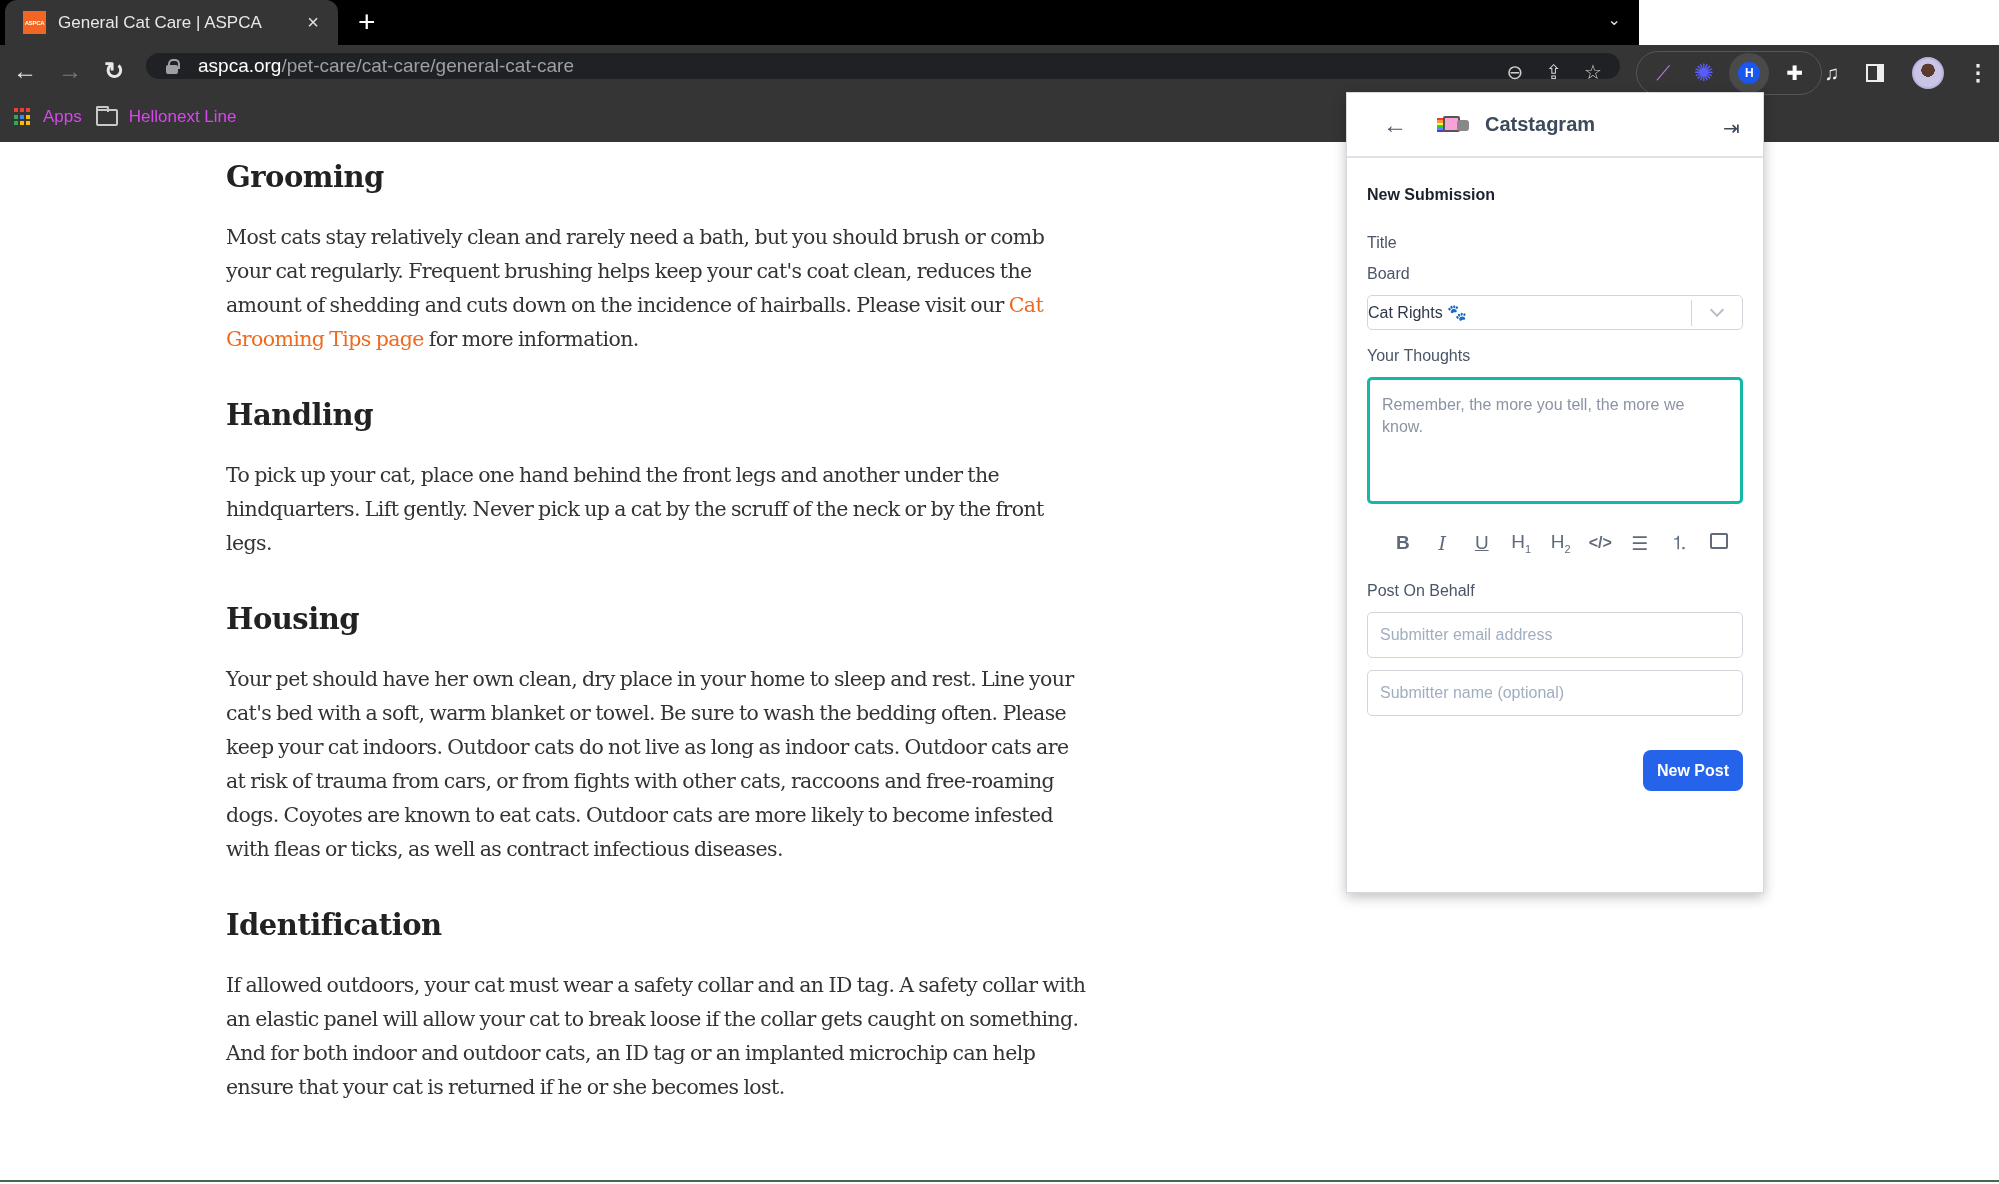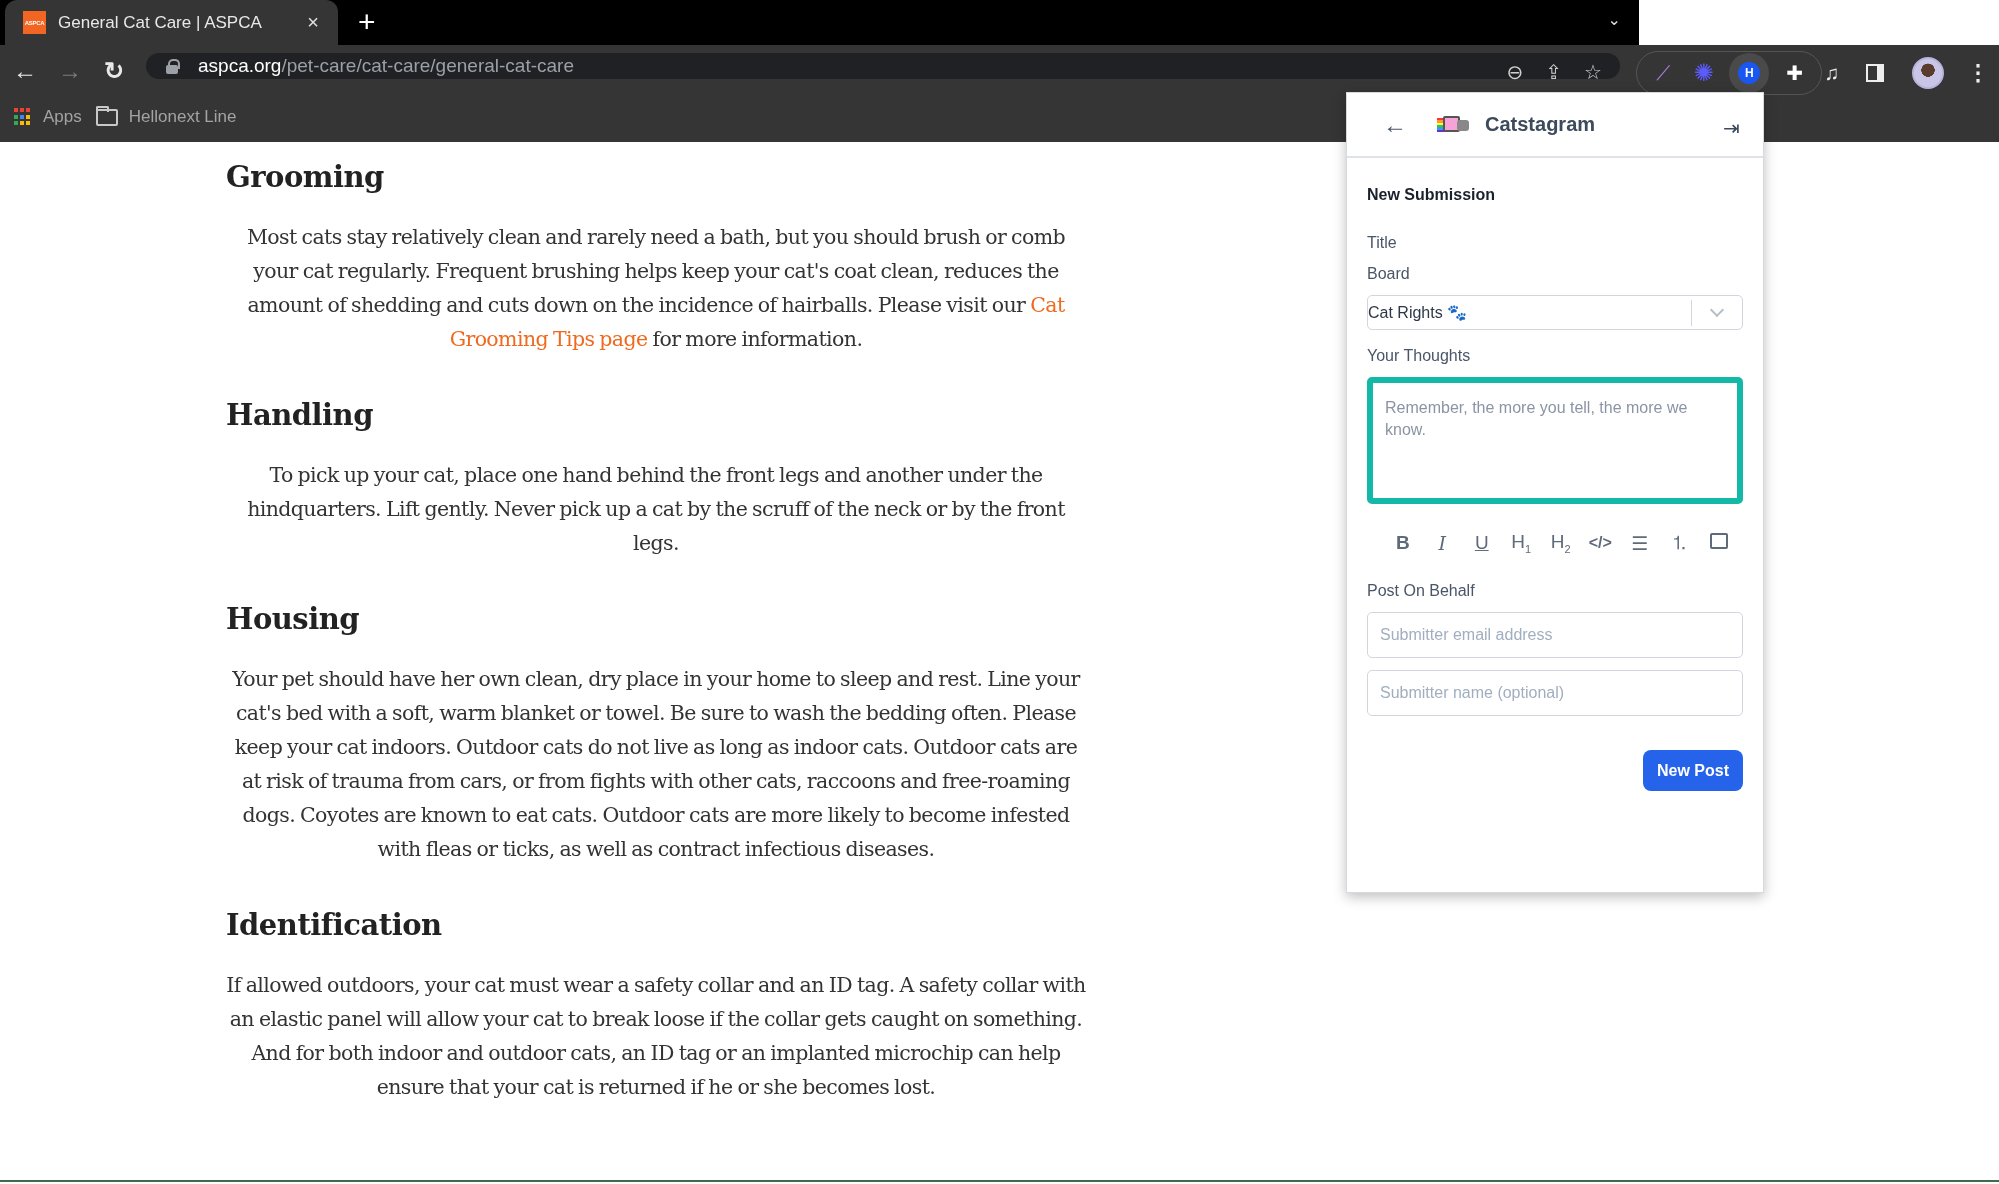--- a/index.html
+++ b/index.html
@@ -38,29 +38,29 @@
   .ext.puzzle { color: #fff; }
   .right-icons { position: absolute; left: 1820px; top: 6px; height: 44px; display: flex; align-items: center; gap: 22px; }
   .ri { color: #eee; font-size: 20px; width: 24px; text-align: center; }
   .panel-icon { width: 18px; height: 18px; border: 2px solid #eee; border-right-width: 7px; }
   .avatar { width: 32px; height: 32px; border-radius: 50%; background: radial-gradient(circle at 50% 40%, #5a3b2e 0 30%, #c9c5e6 31%); border: 2px solid #b7b3dd; }
   .kebab { color: #eee; font-size: 22px; font-weight: bold; }
 
   .bookmarks { position: absolute; left: 0; top: 52px; height: 40px; display: flex; align-items: center; padding-left: 14px; gap: 14px; }
   .apps-grid { width: 18px; height: 18px; display: grid; grid-template-columns: repeat(3, 4px); gap: 2px; }
   .apps-grid i { width: 4px; height: 4px; display: block; }
-  .bm { display: flex; align-items: center; gap: 11px; color: #a3a3a3; font-size: 17px; }
+  .bm { display: flex; align-items: center; gap: 11px; color: #d946ef; font-size: 17px; }
   .folder { width: 22px; height: 17px; border: 2px solid #c8c8c8; border-radius: 2px; position: relative; }
   .folder::before { content: ""; position: absolute; left: -2px; top: -5px; width: 9px; height: 4px; border: 2px solid #c8c8c8; border-bottom: none; border-radius: 2px 2px 0 0; }
 
   
   .page { position: absolute; left: 0; top: 142px; width: 1999px; height: 1040px; background: #fff; }
   .article { position: absolute; left: 226px; top: 0; width: 860px; font-family: "DejaVu Serif", serif; color: #333; }
   .article h2 { font-size: 29px; font-weight: bold; color: #222; line-height: 34px; letter-spacing: -0.5px; }
-  .article p { font-size: 20.5px; line-height: 34px; color: #333; letter-spacing: -0.6px; word-spacing: -1px; text-align: center; }
+  .article p { font-size: 20.5px; line-height: 34px; color: #333; letter-spacing: -0.6px; word-spacing: -1px; }
   .article a { color: #ef6a1e; text-decoration: none; }
   .sec-grooming h2 { margin-top: 18px; }
   .article p { margin-top: 26px; }
   .article h2.next { margin-top: 42px; }
   .page-bottom-line { position: absolute; left: 0; bottom: 0; width: 1999px; height: 2px; background: #3f6b4a; }
 
   
   .popup { position: absolute; left: 1346px; top: 92px; width: 418px; height: 801px; background: #fff;
            border: 1px solid #d6d9de; box-shadow: 0 4px 12px rgba(0,0,0,0.25); }
   .popup-header { height: 65px; border-bottom: 2px solid #dfe3e8; display: flex; align-items: center; padding: 0 20px 0 36px; }
@@ -78,21 +78,21 @@
   .label.tight { margin-top: 13px; }
   .input { margin-top: 12px; width: 376px; height: 46px; border: 1px solid #d2d6dc; border-radius: 5px;
            display: flex; align-items: center; padding: 0 12px; font-size: 16px; color: #a0aec0; }
   .input.focused { border: 2.5px solid #2563eb; padding-left: 10px; }
   .caret { width: 1.5px; height: 20px; background: #222; margin-right: 1px; }
   .select { margin-top: 12px; width: 376px; height: 35px; border: 1px solid #d2d6dc; border-radius: 5px; display: flex; align-items: center; font-size: 16px; color: #2d3748; }
   .select-value { flex: 1; }
   .select-sep { width: 1px; height: 26px; background: #d2d6dc; }
   .select-chev { width: 50px; display: flex; justify-content: center; }
   .chev { width: 10px; height: 10px; border-right: 2px solid #b8bec7; border-bottom: 2px solid #b8bec7; transform: rotate(45deg); margin-top: -5px; }
-  .textarea { margin-top: 12px; width: 376px; height: 127px; border: 6px solid #14b8a6; border-radius: 5px; padding: 14px 12px; font-size: 16px; line-height: 22px; color: #8a94a3; }
+  .textarea { margin-top: 12px; width: 376px; height: 127px; border: 3px solid #14b8a6; border-radius: 5px; padding: 14px 12px; font-size: 16px; line-height: 22px; color: #8a94a3; }
   .editor-toolbar { display: flex; gap: 0; margin-top: 24px; padding-left: 16px; height: 30px; align-items: center; }
   .tb { width: 39.5px; text-align: center; font-size: 19px; color: #5f6b7a; }
   .tb.b { font-weight: bold; font-family: "Liberation Sans", sans-serif; }
   .tb.i { font-style: italic; font-family: "DejaVu Serif", serif; }
   .tb.u { text-decoration: underline; }
   .tb.h sub { font-size: 11px; }
   .tb.code { font-size: 16px; font-weight: bold; }
   .img-ic { display: inline-block; width: 18px; height: 16px; border: 2px solid #5f6b7a; border-radius: 2px; position: relative; }
   .footer { display: flex; justify-content: flex-end; margin-top: 34px; }
   .btn-primary { width: 100px; height: 41px; background: #2563eb; border-radius: 8px; color: #fff; font-size: 16px; font-weight: bold;

